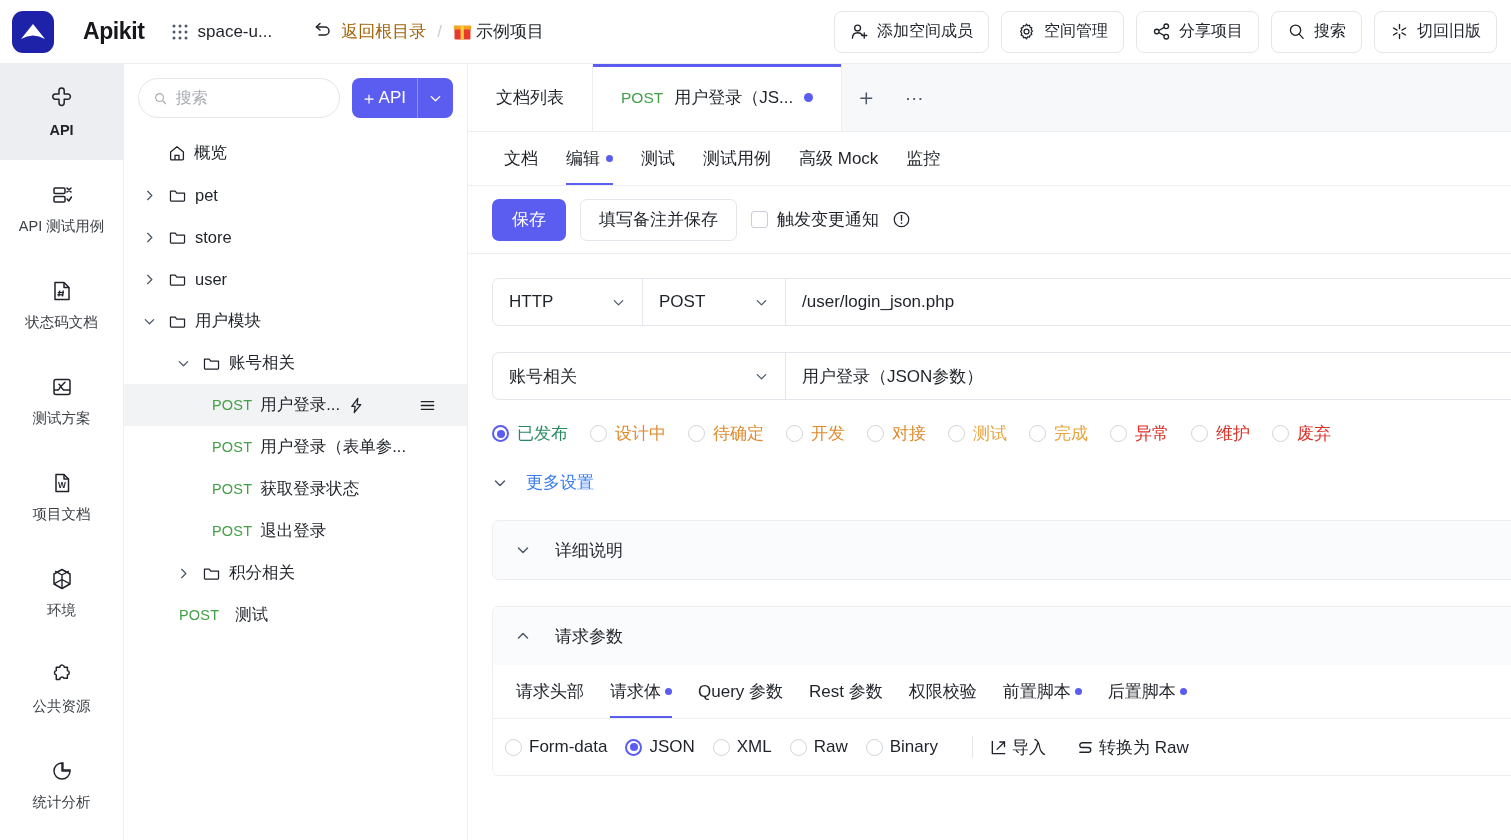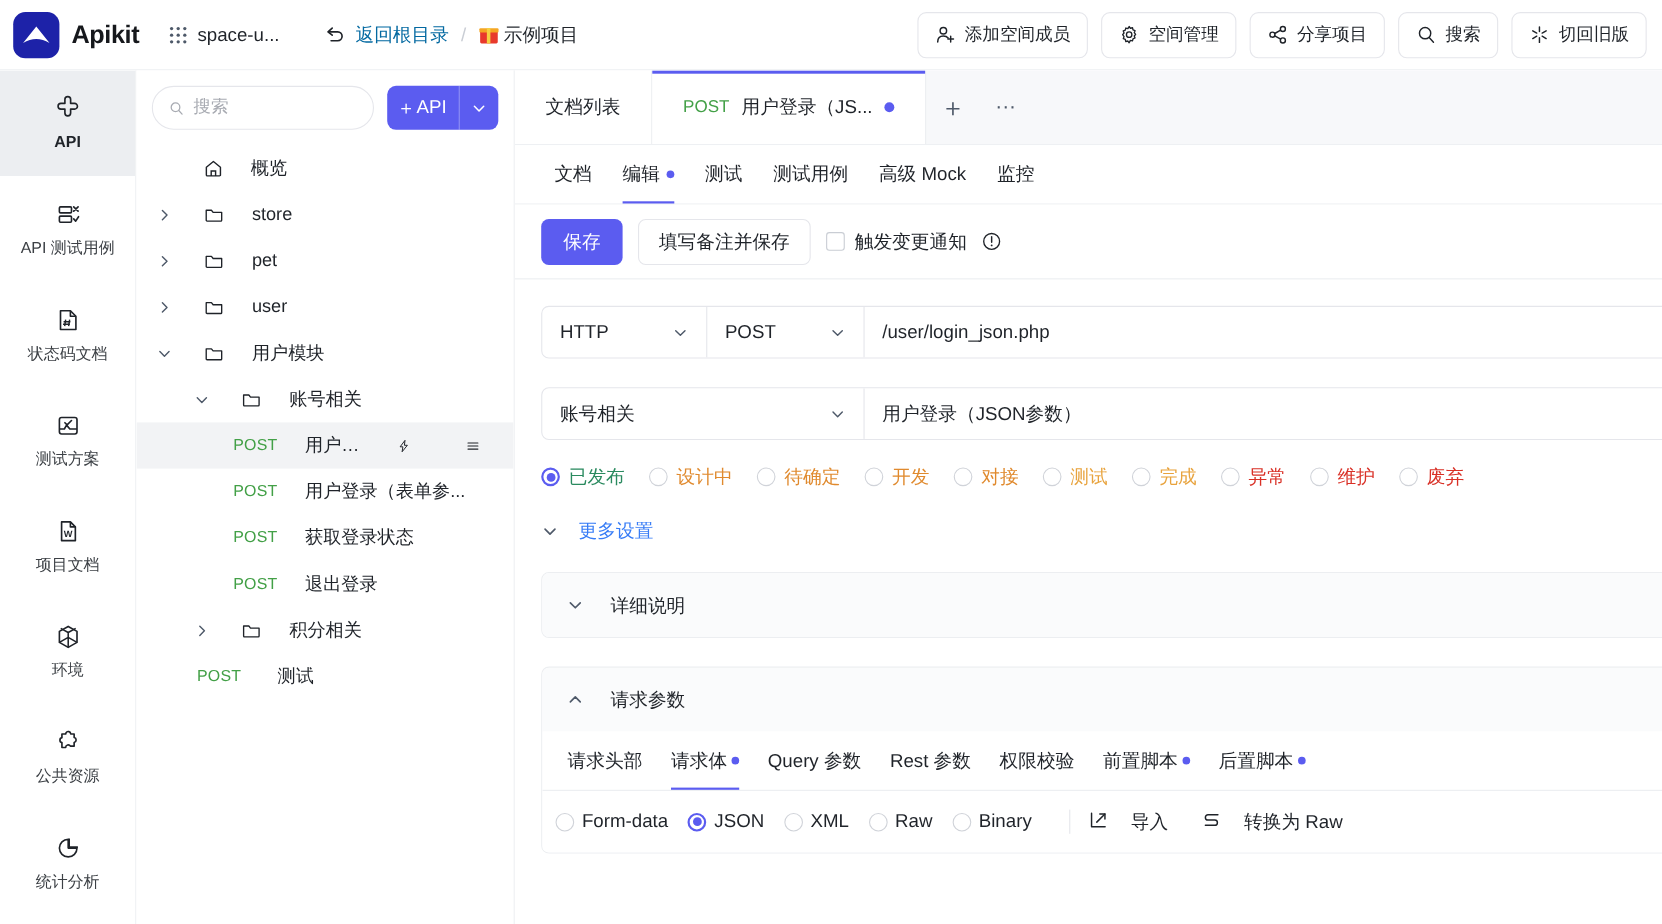--- a/index.html
+++ b/index.html
@@ -22,30 +22,30 @@
   }
   .logo-box {
     width: 42px; height: 42px; border-radius: 11px;
     background: #1d22a8;
     display: flex; align-items: center; justify-content: center;
     flex: 0 0 auto;
   }
   .logo-mark { width: 26px; height: 18px; display:block; }
   .brand {
     font-size: 23px; font-weight: bold; letter-spacing: -0.4px;
-    margin-left: 11px; color: #16181c;
+    margin-left: 29px; color: #16181c;
   }
   .grid-icon { margin-left: 26px; display:flex; align-items:center; }
   .space-name {
     font-size: 17px; color: #1f2329; margin-left: 9px;
     max-width: 130px; overflow: hidden; white-space: nowrap;
   }
   .back-root {
-    display: flex; align-items: center; gap: 9px;
-    margin-left: 40px; font-size: 17px; color: #0369a1;
+    display: flex; gap: 9px;
+    margin-left: 40px; font-size: 17px; color: #a16207;
     cursor: pointer;
   }
   .crumb-sep { margin: 0 11px; color: #c9cdd4; font-size: 17px; }
   .project-crumb { display: flex; align-items: center; gap: 4px; font-size: 17px; }
   .header-spacer { flex: 1 1 auto; }
   .hbtn {
     height: 42px; border: 1px solid #e5e6eb; border-radius: 8px;
     background: #fff; display: flex; align-items: center; gap: 8px;
     padding: 0 15px; font-size: 16px; color: #1f2329; cursor: pointer;
     margin-left: 12px; white-space: nowrap; font-family: Liberation Mono, monospace;
@@ -94,21 +94,21 @@
   .add-api-main {
     padding: 0 11px 0 9px; font-size: 17px; font-weight: 500;
     display: flex; align-items: center; gap: 1px; height: 100%;
     border-right: 1px solid rgba(255,255,255,.32);
   }
   .add-api-caret { padding: 0 10px; display: flex; align-items: center; height: 100%; }
 
   .tree { padding: 4px 0 10px 0; overflow: hidden; flex: 1 1 auto; }
   .tnode {
     display: flex; align-items: center; height: 42px;
-    font-size: 16.5px; color: #1f2329; cursor: pointer; gap: 25px;
+    font-size: 16.5px; color: #1f2329; cursor: pointer; gap: 8px;
     padding-right: 10px; white-space: nowrap;
   }
   .tnode.selected { background: #f2f3f5; }
   .twist { width: 22px; display: flex; justify-content: center; align-items: center; flex: 0 0 auto; }
   .tmethod { color: #43a047; font-size: 14.5px; font-weight: 500; letter-spacing: .2px; }
   .tlabel { overflow: hidden; text-overflow: ellipsis; }
   .tnode .spacer { flex: 1 1 auto; }
 
   
   .main { flex: 1 1 auto; display: flex; flex-direction: column; min-width: 0; overflow: hidden; background:#fff; }
@@ -210,21 +210,21 @@
   .ptab {
     position: relative; font-size: 17px; color: #1f2329; padding: 0 13px;
     height: 100%; display: flex; align-items: center; gap: 4px; cursor: pointer; white-space: nowrap;
   }
   .ptab.active::after {
     content: ""; position: absolute; left: 13px; right: 13px; bottom: 0; height: 2.5px; background: #5b5cf0;
   }
   .body-type-row { height: 56px; display: flex; align-items: center; padding: 0 12px; gap: 0; }
   .bt-item { display: flex; align-items: center; gap: 7px; margin-right: 18px; cursor: pointer; font-size: 17px; }
   .vdiv { width: 1px; height: 22px; background: #e5e6eb; margin: 0 16px; }
-  .tool-link { display: flex; gap: 20px; font-size: 17px; cursor: pointer; margin-right: 30px; }
+  .tool-link { display: flex; align-items: center; gap: 4px; font-size: 17px; cursor: pointer; margin-right: 30px; }
 
   svg { display: block; }
 </style>
 </head>
 <body>
 
 <div class="app">
 
   <div class="header">
     <div class="logo-box">
@@ -433,33 +433,33 @@
 
         <div class="tnode" style="padding-left:14px;">
           <span class="twist">
             <svg width="13" height="13" viewBox="0 0 14 14">
                 <path d="M5 2.5 L9.5 7 L5 11.5" fill="none" stroke="#4e5969" stroke-width="1.4" stroke-linecap="round" stroke-linejoin="round"></path>
               </svg>
           </span>
           <svg width="19" height="19" viewBox="0 0 20 20">
             <path d="M2.6 5.4h5l1.6 2h8.2v7.6a.8.8 0 0 1-.8.8H3.4a.8.8 0 0 1-.8-.8Z" fill="none" stroke="#1f2329" stroke-width="1.3" stroke-linejoin="round"></path>
           </svg>
-          <span class="tlabel">store</span>
+          <span class="tlabel">pet</span>
         </div>
 
         <div class="tnode" style="padding-left:14px;">
           <span class="twist">
             <svg width="13" height="13" viewBox="0 0 14 14">
                 <path d="M5 2.5 L9.5 7 L5 11.5" fill="none" stroke="#4e5969" stroke-width="1.4" stroke-linecap="round" stroke-linejoin="round"></path>
               </svg>
           </span>
           <svg width="19" height="19" viewBox="0 0 20 20">
             <path d="M2.6 5.4h5l1.6 2h8.2v7.6a.8.8 0 0 1-.8.8H3.4a.8.8 0 0 1-.8-.8Z" fill="none" stroke="#1f2329" stroke-width="1.3" stroke-linejoin="round"></path>
           </svg>
-          <span class="tlabel">pet</span>
+          <span class="tlabel">store</span>
         </div>
 
         <div class="tnode" style="padding-left:14px;">
           <span class="twist">
             <svg width="13" height="13" viewBox="0 0 14 14">
                 <path d="M5 2.5 L9.5 7 L5 11.5" fill="none" stroke="#4e5969" stroke-width="1.4" stroke-linecap="round" stroke-linejoin="round"></path>
               </svg>
           </span>
           <svg width="19" height="19" viewBox="0 0 20 20">
             <path d="M2.6 5.4h5l1.6 2h8.2v7.6a.8.8 0 0 1-.8.8H3.4a.8.8 0 0 1-.8-.8Z" fill="none" stroke="#1f2329" stroke-width="1.3" stroke-linejoin="round"></path>

